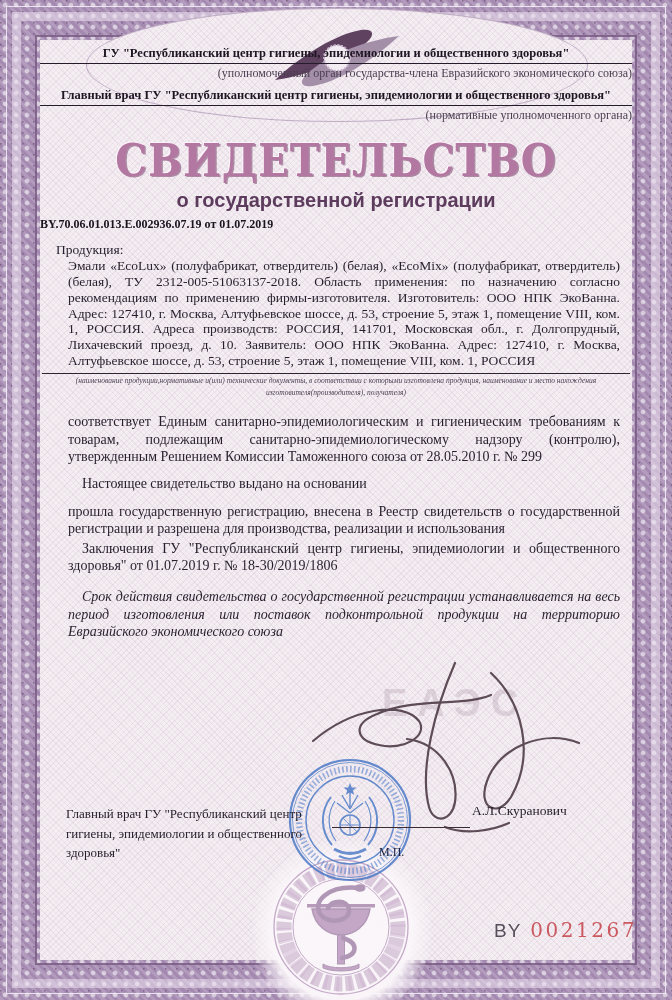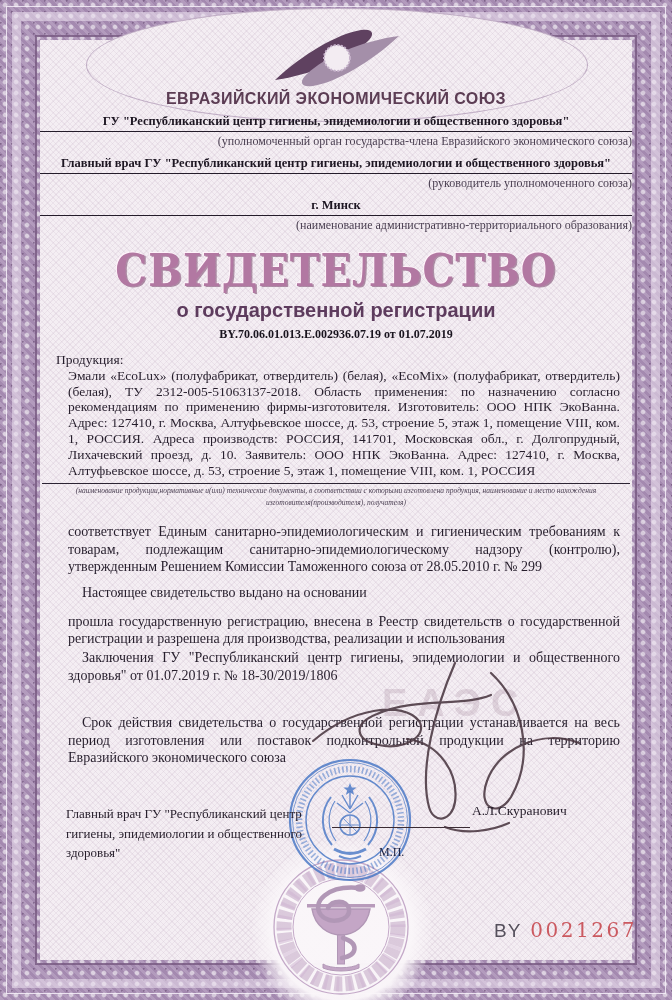--- a/index.html
+++ b/index.html
@@ -36,34 +36,34 @@
   .hcaption{font-size:12px;text-align:right;color:#493e50;line-height:1.5;}
 
   .title{margin-top:12px;text-align:center;}
   .title span{
     display:inline-block;font-family:"DejaVu Serif",serif;font-weight:bold;font-size:40px;
     letter-spacing:1px;color:#b278a2;transform:scaleY(1.12);
     text-shadow:1.5px 1.5px 0 rgba(117,62,102,.55), -1px -1px 0 rgba(255,242,250,.95);
   }
   .subtitle{text-align:center;font-family:"Liberation Sans",sans-serif;font-weight:bold;
             font-size:20px;color:#5d3b5d;margin-top:6px;}
-  .number{text-align:center;font-size:12px;font-weight:bold;color:#19141e;margin-top:5px;}
+  .number{font-size:12px;font-weight:bold;color:#19141e;margin-top:5px;}
 
   .prod-label{margin:10px 0 0 16px;width:552px;font-size:13.5px;}
   .prod-text{margin:0 0 0 28px;width:552px;font-size:13.5px;line-height:1.18;text-align:justify;}
   .rule{margin:4px 2px 0 2px;border-top:1.5px solid #2c2433;}
   .pcaption{margin:1px 30px 0 30px;font-style:italic;font-size:7.5px;color:#4a3f52;
             text-align:center;line-height:1.55;}
 
   .para{margin-left:28px;width:552px;font-size:14px;line-height:1.24;text-align:justify;}
   .p0{margin-top:15px;}
   .p1{margin-top:11px;}
   .p2{margin-top:9px;text-indent:14px;text-align:left;}
   .p3{margin-top:2px;text-indent:14px;}
-  .p4{margin-top:30px;text-indent:14px;}
+  .p4{margin-top:14px;text-indent:14px;font-style:italic;}
 
   .watermark{position:absolute;left:382px;top:682px;z-index:5;
              font-family:"Liberation Sans",sans-serif;font-weight:bold;font-size:38px;
              letter-spacing:10px;color:rgba(171,146,165,.30);}
   .halo{position:absolute;left:252px;top:840px;width:180px;height:180px;border-radius:50%;
         background:radial-gradient(rgba(250,246,249,.98) 55%, rgba(250,246,249,0) 73%);z-index:5;}
   .rosette{position:absolute;left:266px;top:852px;width:150px;height:150px;z-index:6;}
   .stamp{position:absolute;left:287px;top:757px;width:126px;height:126px;z-index:7;}
   .sigline{position:absolute;left:332px;top:827px;width:138px;border-top:1.5px solid #3a2b33;z-index:7;}
   .signature{position:absolute;left:295px;top:645px;width:300px;height:230px;z-index:8;}
@@ -87,33 +87,28 @@
   <div class="swag inner-texture"></div>
 
   <svg class="logo" width="150" height="66" viewBox="0 0 150 66">
     <path d="M 14,56 C 42,30 76,10 100,6 C 113,4 114,11 106,18 C 88,35 50,51 14,56 Z" fill="#5f4160"></path>
     <path d="M 138,12 C 110,38 76,58 52,62 C 39,64 38,57 46,50 C 64,33 100,17 138,12 Z" fill="#a48fa9"></path>
     <circle cx="76" cy="34" r="13" fill="#f3ecf2" stroke="#c5b1ca" stroke-width="2" stroke-dasharray="2 1.6"></circle>
   </svg>
 
   <div class="content">
 
-    <div class="union">ЕВРАЗИЙСКИЙ ЭКОНОМИЧЕСКИЙ СОЮЗ</div>
 
     <div class="hfield">
       <div class="hvalue">ГУ "Республиканский центр гигиены, эпидемиологии и общественного здоровья"</div>
       <div class="hcaption">(уполномоченный орган государства-члена Евразийского экономического союза)</div>
     </div>
     <div class="hfield">
       <div class="hvalue">Главный врач ГУ "Республиканский центр гигиены, эпидемиологии и общественного здоровья"</div>
-      <div class="hcaption">(руководитель уполномоченного союза)</div>
-    </div>
-    <div class="hfield">
-      <div class="hvalue">г. Минск</div>
-      <div class="hcaption">(наименование административно-территориального образования)</div>
+      <div class="hcaption">(нормативные уполномоченного органа)</div>
     </div>
 
     <div class="title">
       <span>СВИДЕТЕЛЬСТВО</span>
     </div>
     <div class="subtitle">о государственной регистрации</div>
     <div class="number">BY.70.06.01.013.Е.002936.07.19 от 01.07.2019</div>
 
     <div class="prod-label">Продукция:</div>
     <div class="prod-text">Эмали «EcoLux» (полуфабрикат, отвердитель) (белая), «EcoMix» (полуфабрикат, отвердитель) (белая), ТУ 2312-005-51063137-2018. Область применения: по назначению согласно рекомендациям по применению фирмы-изготовителя. Изготовитель: ООО НПК ЭкоВанна. Адрес: 127410, г. Москва, Алтуфьевское шоссе, д. 53, строение 5, этаж 1, помещение VIII, ком. 1, РОССИЯ. Адреса производств: РОССИЯ, 141701, Московская обл., г. Долгопрудный, Лихачевский проезд, д. 10. Заявитель: ООО НПК ЭкоВанна. Адрес: 127410, г. Москва, Алтуфьевское шоссе, д. 53, строение 5, этаж 1, помещение VIII, ком. 1, РОССИЯ</div>

